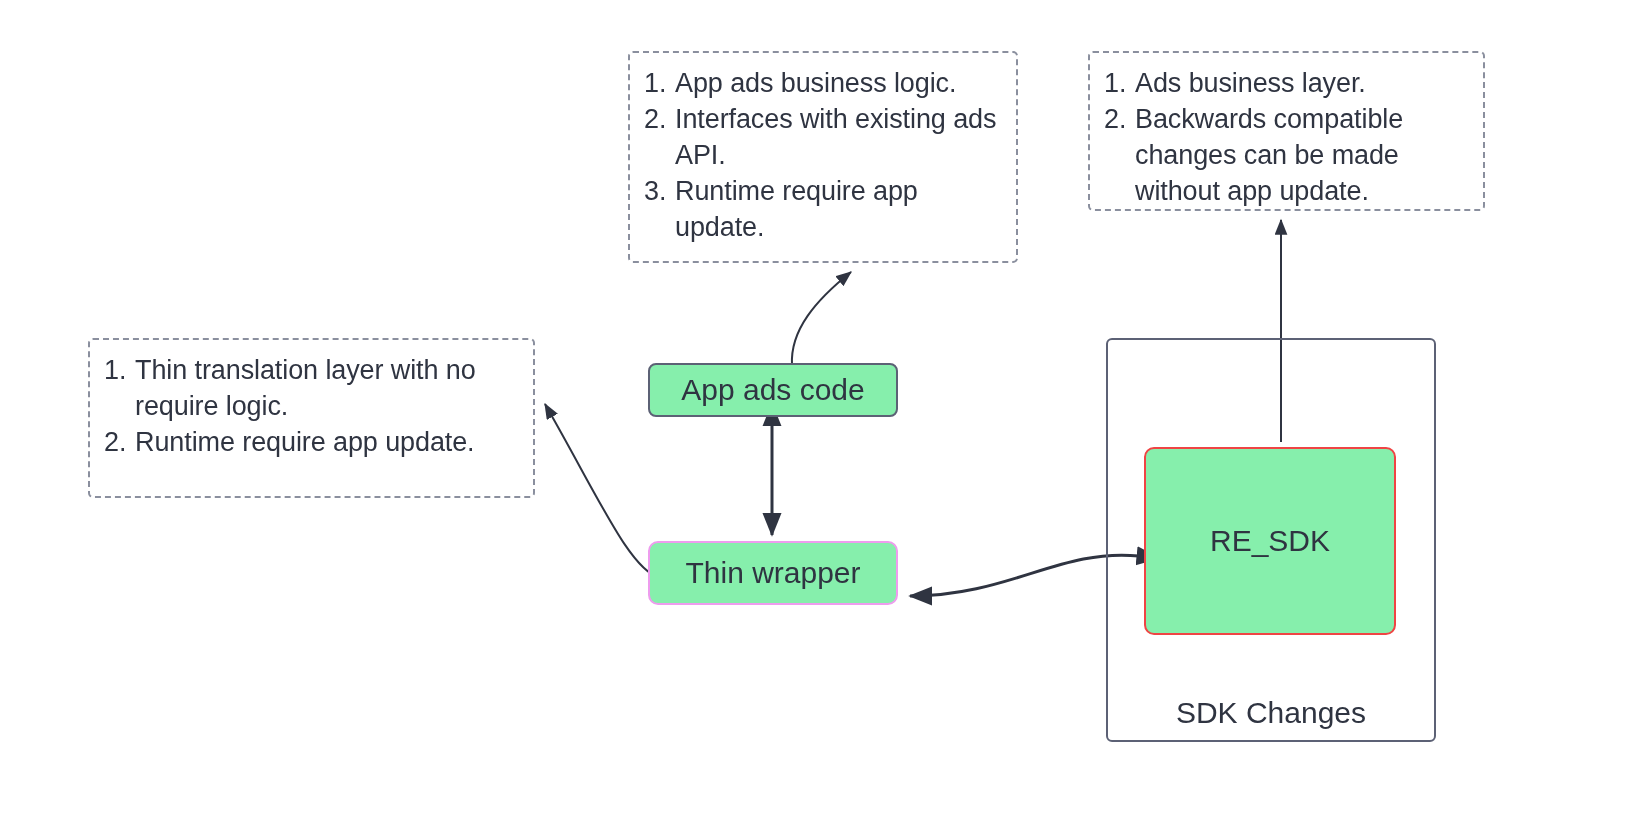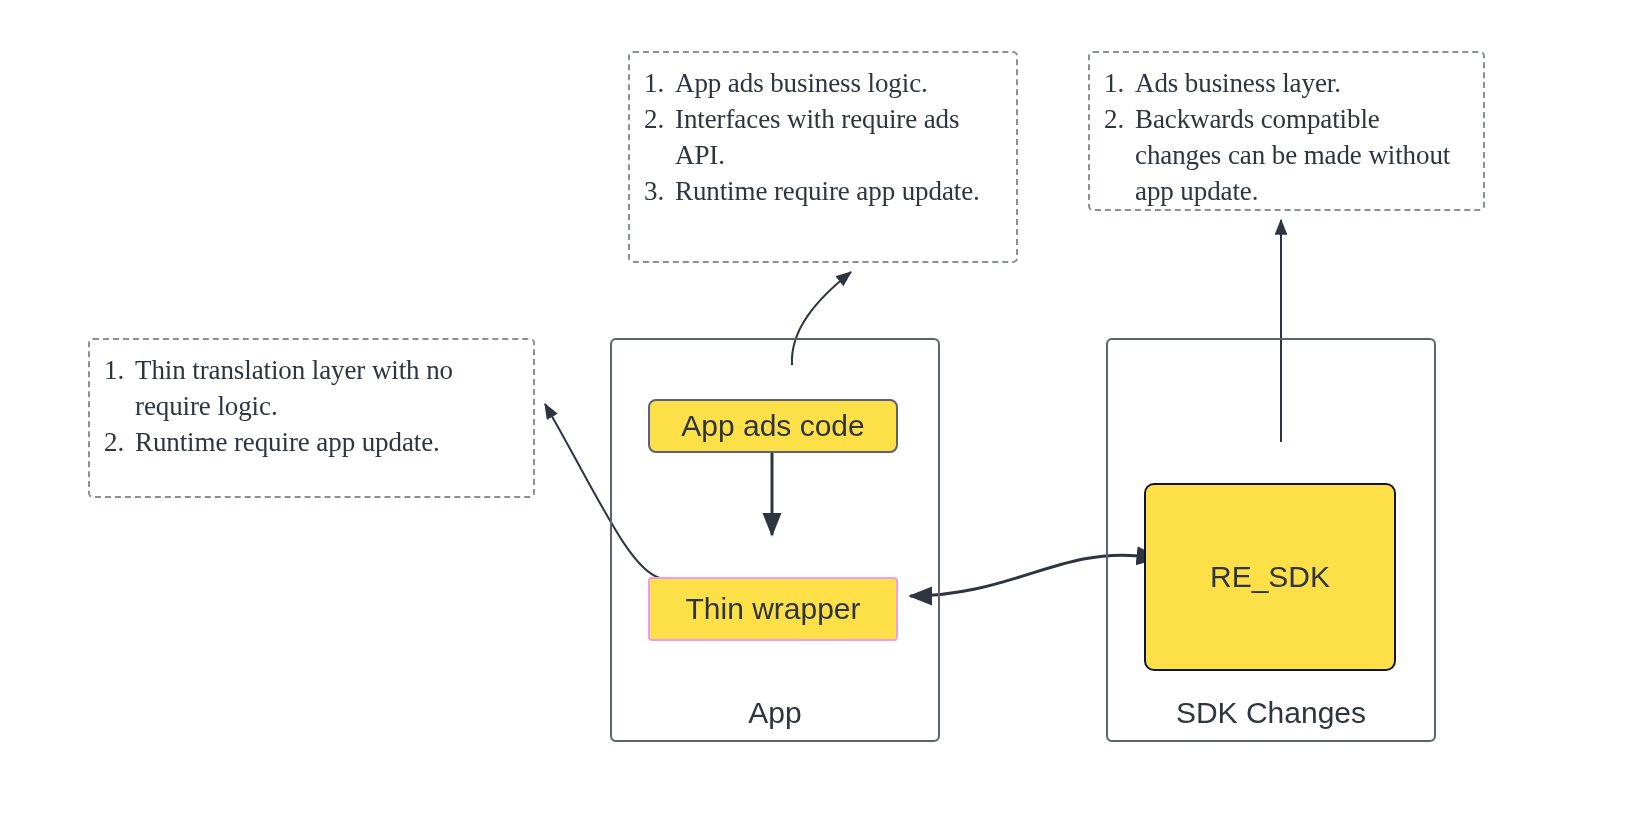--- a/index.html
+++ b/index.html
@@ -37,21 +37,20 @@
     border: 2px dashed #8a8f9e;
     border-radius: 5px;
     background: #ffffff;
     padding: 12px 16px 12px 14px;
   }
   .note ol {
     margin: 0;
     padding: 0;
     list-style: none;
     counter-reset: noteitem;
-    font-family: Liberation Serif, serif;
   }
   .note li {
     position: relative;
     counter-increment: noteitem;
     padding-left: 31px;
     font-size: 27px;
     line-height: 36px;
     color: #2f3441;
     letter-spacing: -0.1px;
   }
@@ -91,40 +90,39 @@
     color: #2f3441;
   }
 
   
   .node {
     position: absolute;
     box-sizing: border-box;
     display: flex;
     align-items: center;
     justify-content: center;
-    background: #fde047;
+    background: #86efac;
     border-radius: 8px;
     font-size: 30px;
     line-height: 36px;
     color: #2f3441;
     text-align: center;
-    margin-top: 36px;
   }
   #node-app-ads-code {
     left: 648px; top: 363px; width: 250px; height: 54px;
     border: 2px solid #5c6175;
   }
   #node-thin-wrapper {
     left: 648px; top: 541px; width: 250px; height: 64px;
     border: 2px solid #ee9cee;
-    border-radius: 4px;
+    border-radius: 10px;
   }
   #node-re-sdk {
     left: 1144px; top: 447px; width: 252px; height: 188px;
-    border: 2px solid #0f172a;
+    border: 2px solid #ef4444;
     border-radius: 10px;
   }
 </style>
 </head>
 <body>
 
 <div id="diagram-canvas">
 
   <svg class="svg-layer" viewBox="0 0 1629 831" xmlns="http://www.w3.org/2000/svg">
     <defs>
@@ -143,42 +141,39 @@
     <path d="M 660,578 C 630,570 600,500 545,404" fill="none" stroke="#2f3441" stroke-width="2" marker-end="url(#arrowhead)"></path>
 
     <path d="M 1139,556 C 1060,548 1010,596 910,596" fill="none" stroke="#2f3441" stroke-width="3" marker-end="url(#arrowhead)" marker-start="url(#arrowhead-start)"></path>
 
     <path d="M 1281,442 L 1281,220" fill="none" stroke="#2f3441" stroke-width="2" marker-end="url(#arrowhead)"></path>
   </svg>
 
   <div class="note" id="note-top-center">
     <ol>
       <li>App ads business logic.</li>
-      <li>Interfaces with require ads API.</li>
+      <li>Interfaces with existing ads API.</li>
       <li>Runtime require app update.</li>
     </ol>
   </div>
 
   <div class="note" id="note-top-right">
     <ol>
       <li>Ads business layer.</li>
       <li>Backwards compatible changes can be made without app update.</li>
     </ol>
   </div>
 
   <div class="note" id="note-left">
     <ol>
       <li>Thin translation layer with no require logic.</li>
       <li>Runtime require app update.</li>
     </ol>
   </div>
 
-  <div class="container-box" id="container-app">
-    <div class="container-label">App</div>
-  </div>
 
   <div class="container-box" id="container-sdk">
     <div class="container-label">SDK Changes</div>
   </div>
 
   <div class="node" id="node-app-ads-code">
     <span>App ads code</span>
   </div>
 
   <div class="node" id="node-thin-wrapper">

